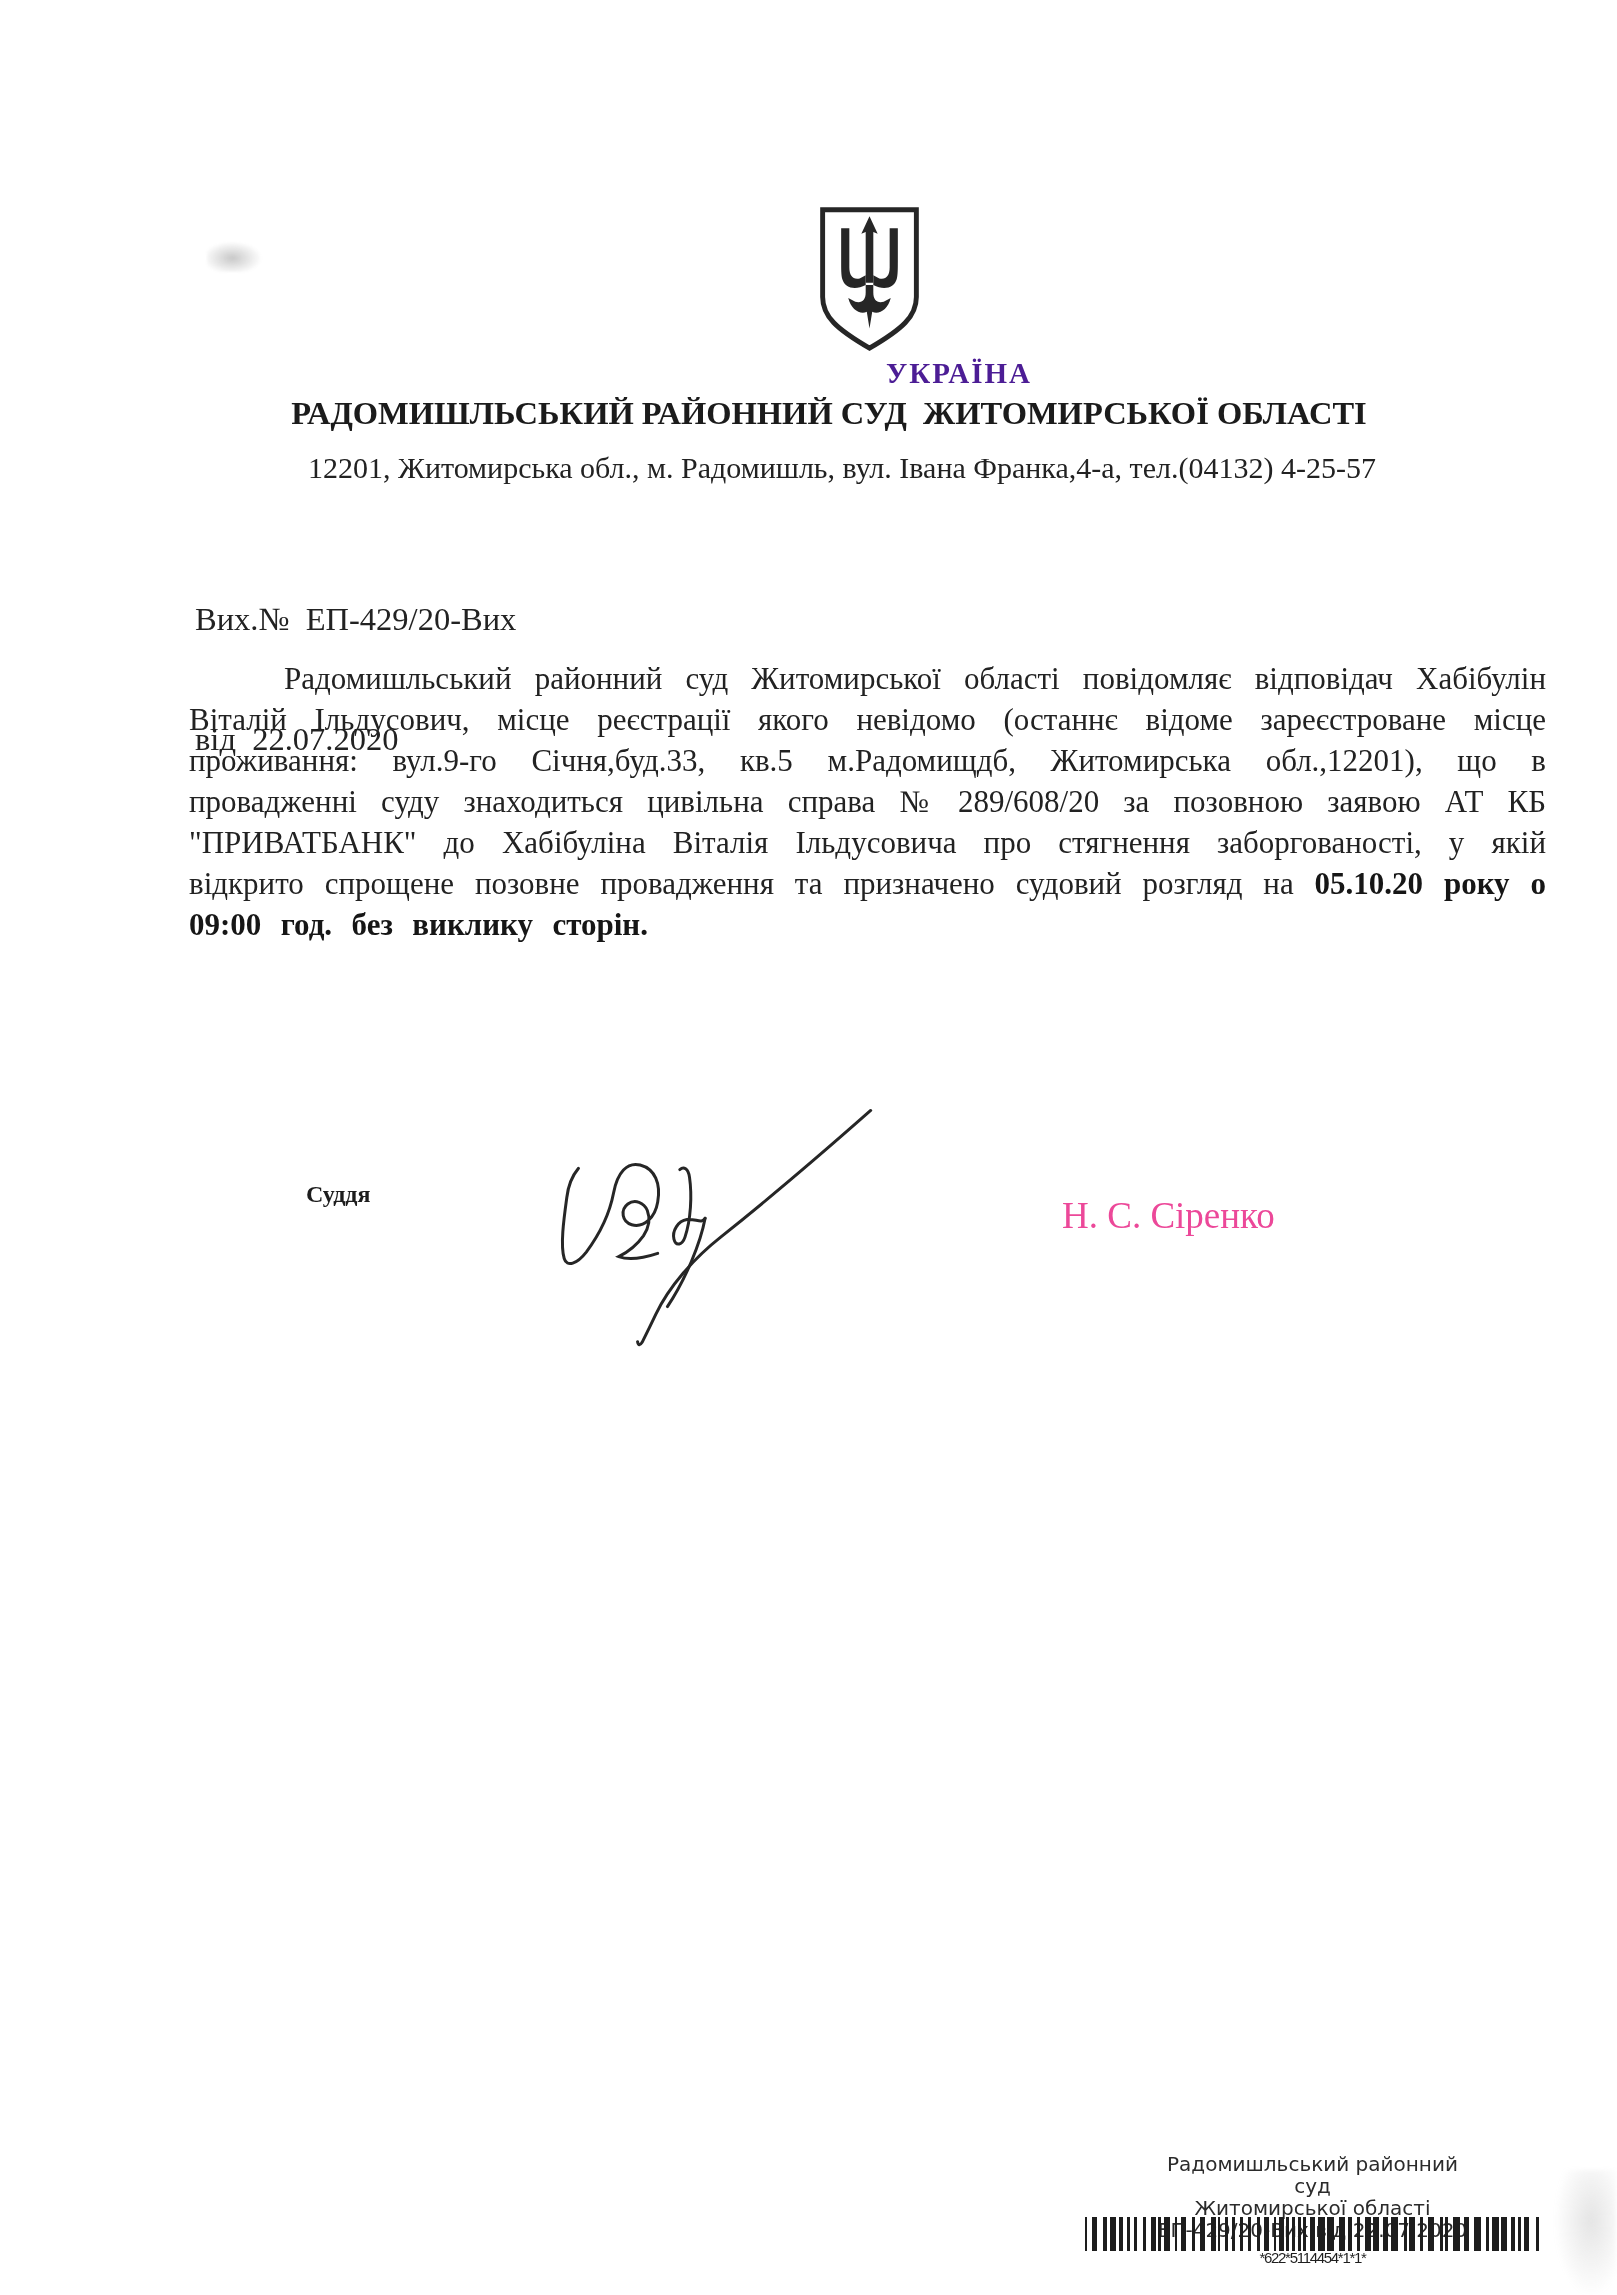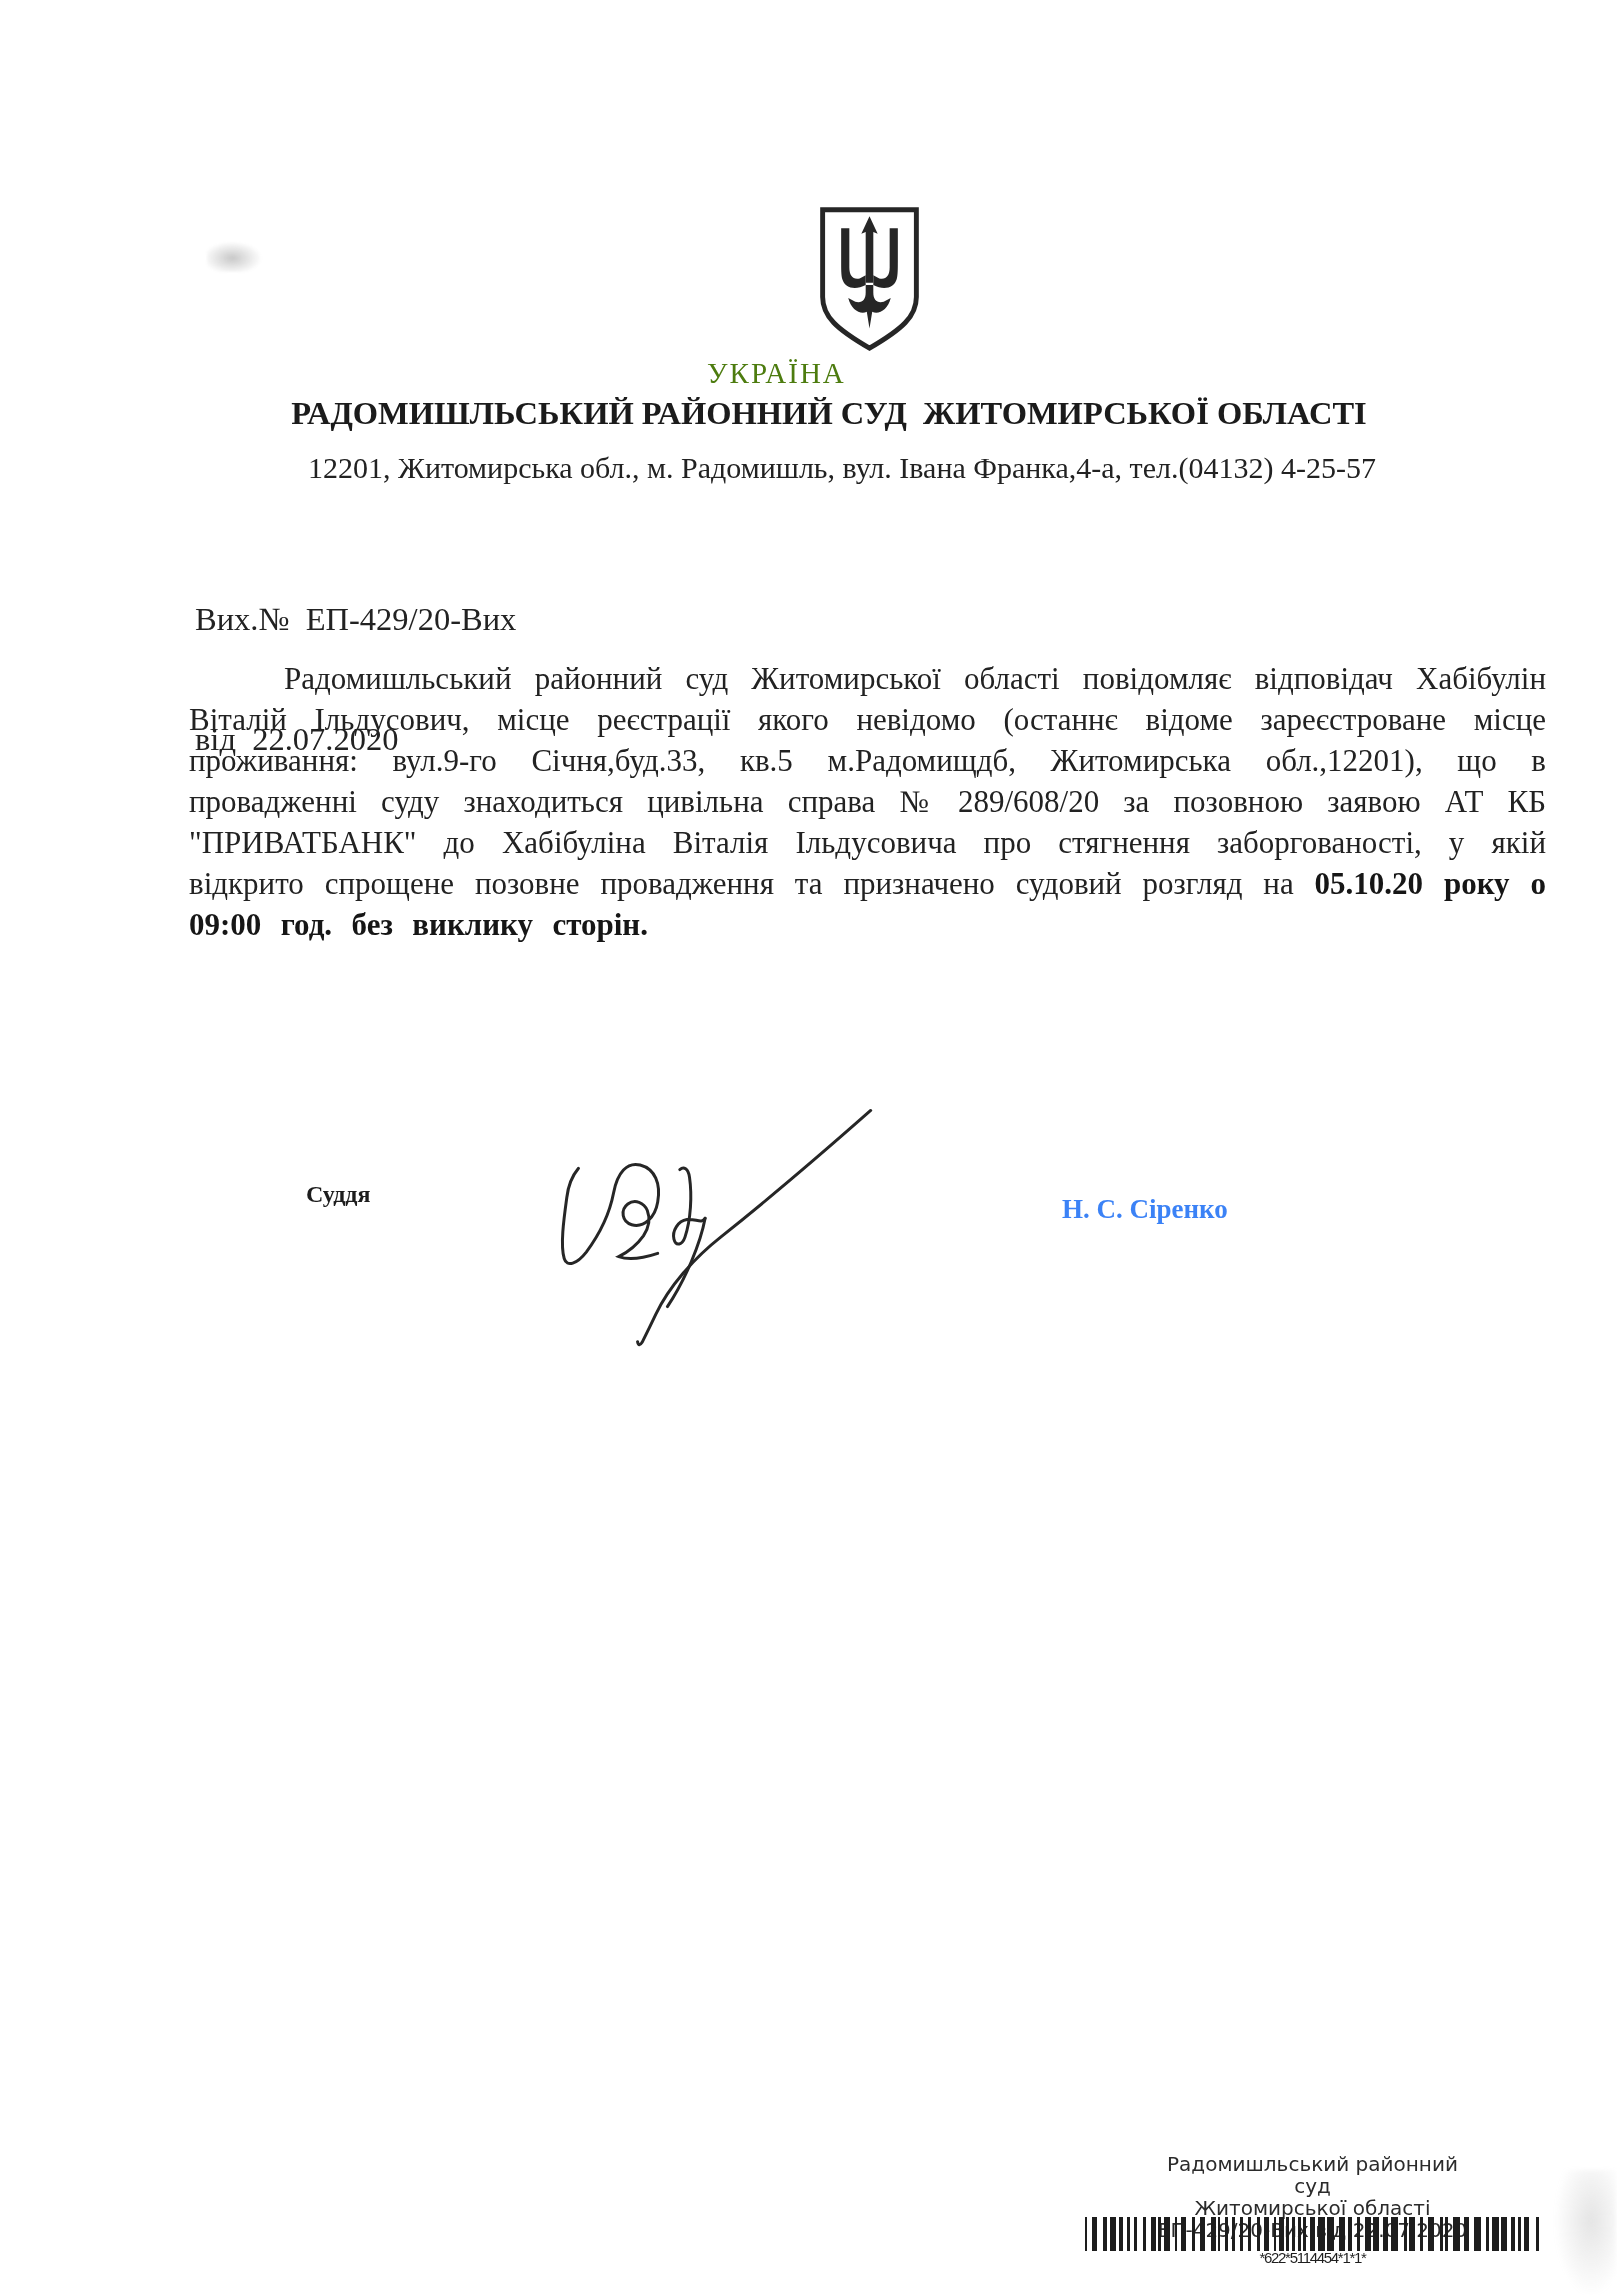--- a/index.html
+++ b/index.html
@@ -10,22 +10,22 @@
     font-family:"Liberation Serif","DejaVu Serif",serif;
     color:#212121;
     overflow:hidden;
   }
   .abs { position:absolute; }
 
   
   #emblem { left:815px; top:206px; width:109px; height:147px; }
   #country {
     left:707px; top:357px; width:325px;
-    text-align:left; font-weight:normal; font-size:29px; letter-spacing:2px;
-    color:#4d7c0f;
+    text-align:right; font-weight:bold; font-size:29px; letter-spacing:2px;
+    color:#4c1d95;
   }
   #court-name {
     left:179px; top:395px; width:1300px;
     text-align:center; font-weight:bold; font-size:32.5px;
     white-space:pre; color:#1b1b1b;
   }
   #court-address {
     left:192px; top:439px; width:1300px;
     text-align:center; font-size:30px; color:#222;margin-top:12px;
   }
@@ -38,21 +38,21 @@
     text-align:justify; color:#222;
   }
   #letter-body p {
     margin:0; text-indent:95px;
     word-spacing:11.7px; white-space:pre-wrap;
   }
   #letter-body b { font-weight:bold; color:#161616; }
 
   
   #judge-label { left:294px; top:1181px; font-size:24px; font-weight:bold; color:#1d1d1d;margin-left:12px; }
-  #judge-name  { left:1062px; top:1194px; font-size:27px; font-weight:bold; color:#3b82f6; }
+  #judge-name  { left:1062px; top:1194px; font-size:37px; font-weight:normal; color:#ec4899; }
   #judge-signature { left:553px; top:1104px; width:325px; height:250px; }
 
   
   #footer-text {
     left:1150px; top:2153px; width:325px;
     text-align:center;
     font-family:"DejaVu Sans","Liberation Sans",sans-serif;
     font-size:20px; line-height:22px; color:#2b2b2b;
   }
   #barcode {

